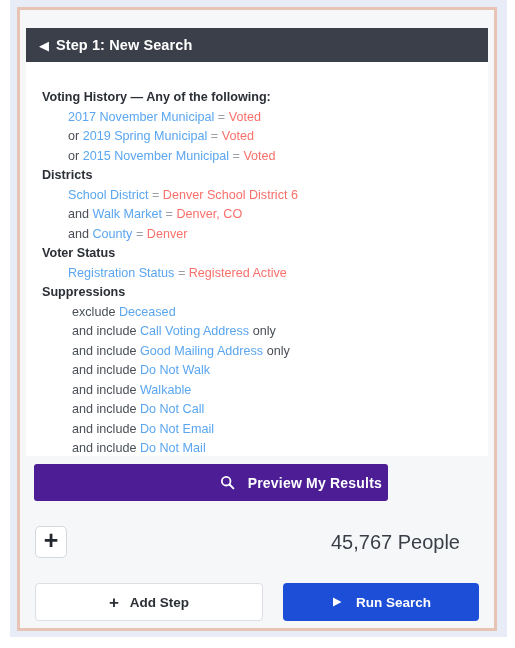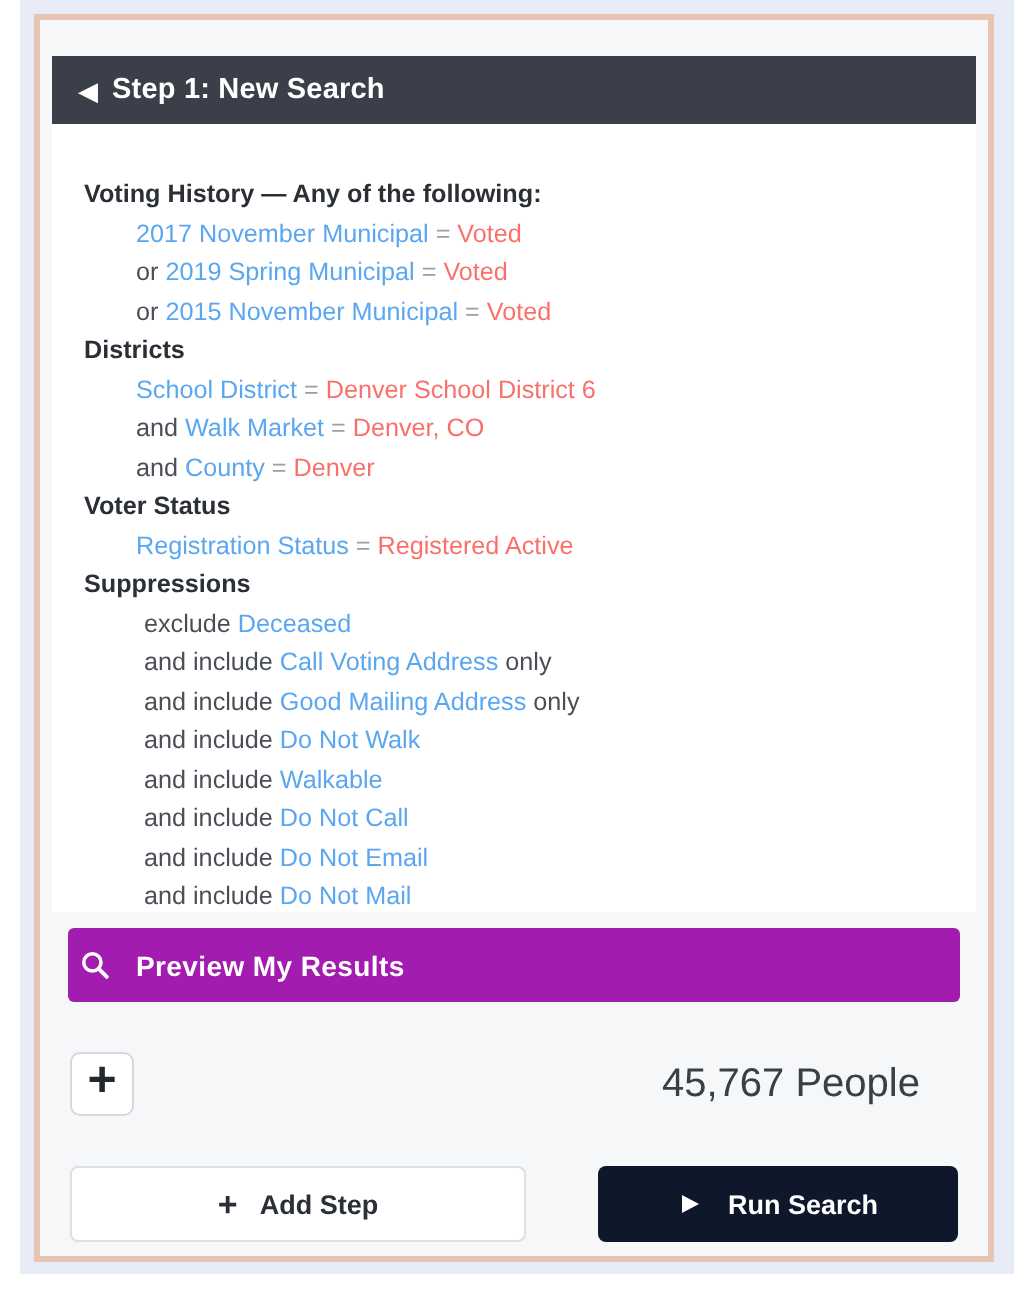--- a/index.html
+++ b/index.html
@@ -107,32 +107,32 @@
     font-size: 11.5px;
     font-weight: bold;
     cursor: pointer;
   }
 
   
   .preview-button {
     position: absolute;
     left: 34px;
     top: 464px;
-    width: 446px;
+    width: 354px;
     height: 37px;
-    background: #a21caf;
+    background: #4c1d95;
     border: none;
     border-radius: 3px;
     color: #ffffff;
     font-size: 14px;
     font-weight: bold;
     font-family: "Liberation Sans", sans-serif;
     display: flex;
     align-items: center;
-    justify-content: flex-start;
+    justify-content: flex-end;
     cursor: pointer;
     letter-spacing: 0.2px;
   }
   .preview-button .magnifier { margin-right: 13px; display: flex; }
 
   
   .count-row {
     position: absolute;
     left: 26px;
     top: 512px;
@@ -197,24 +197,24 @@
     cursor: pointer;
     box-sizing: border-box;
   }
   .add-step-button .glyph {
     font-size: 17px;
     font-weight: bold;
     margin-right: 11px;
     line-height: 1;
   }
   .run-search-button {
-    width: 180px;
+    width: 196px;
     height: 38px;
     margin-left: auto;
-    background: #0f172a;
+    background: #1d4ed8;
     border: none;
     border-radius: 4px;
     color: #ffffff;
     font-size: 13.5px;
     font-weight: bold;
     font-family: "Liberation Sans", sans-serif;
     display: flex;
     align-items: center;
     justify-content: center;
     cursor: pointer;

